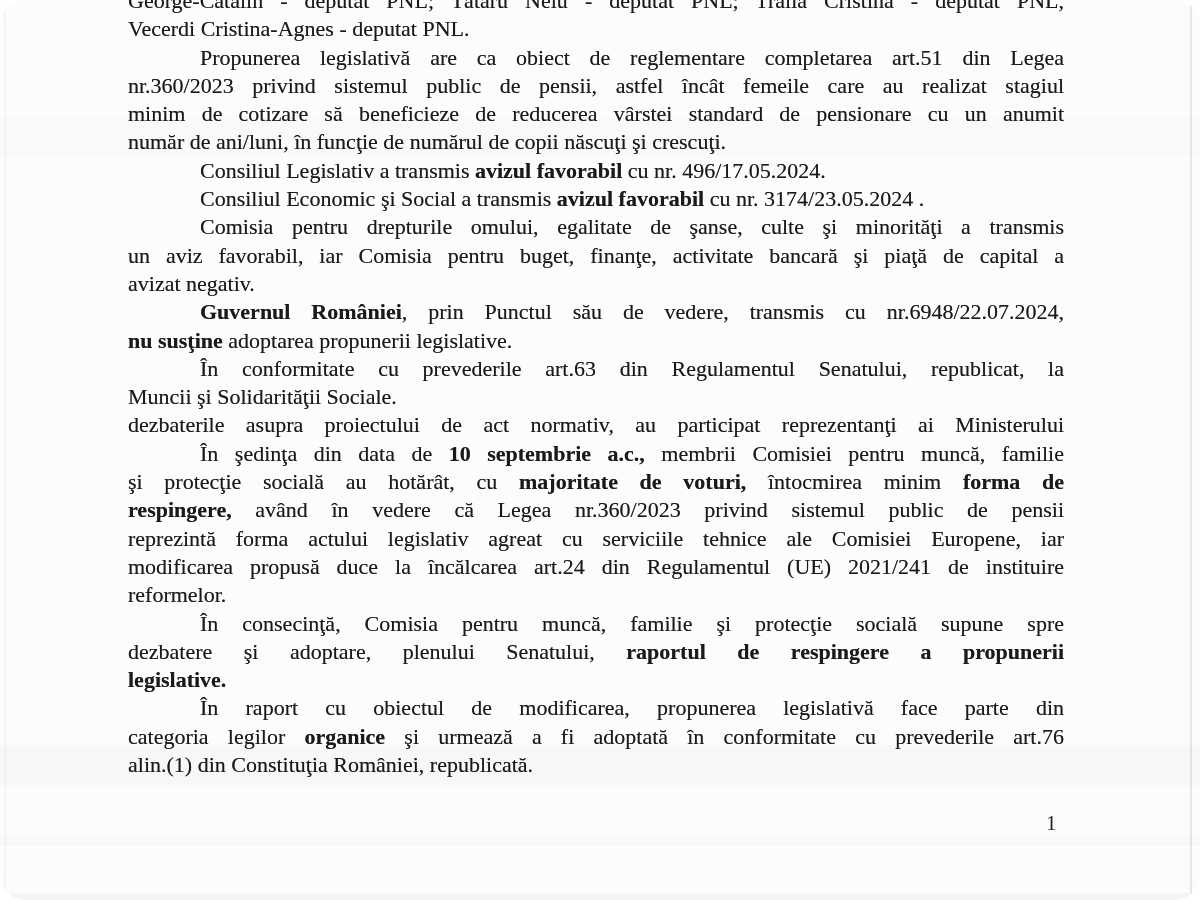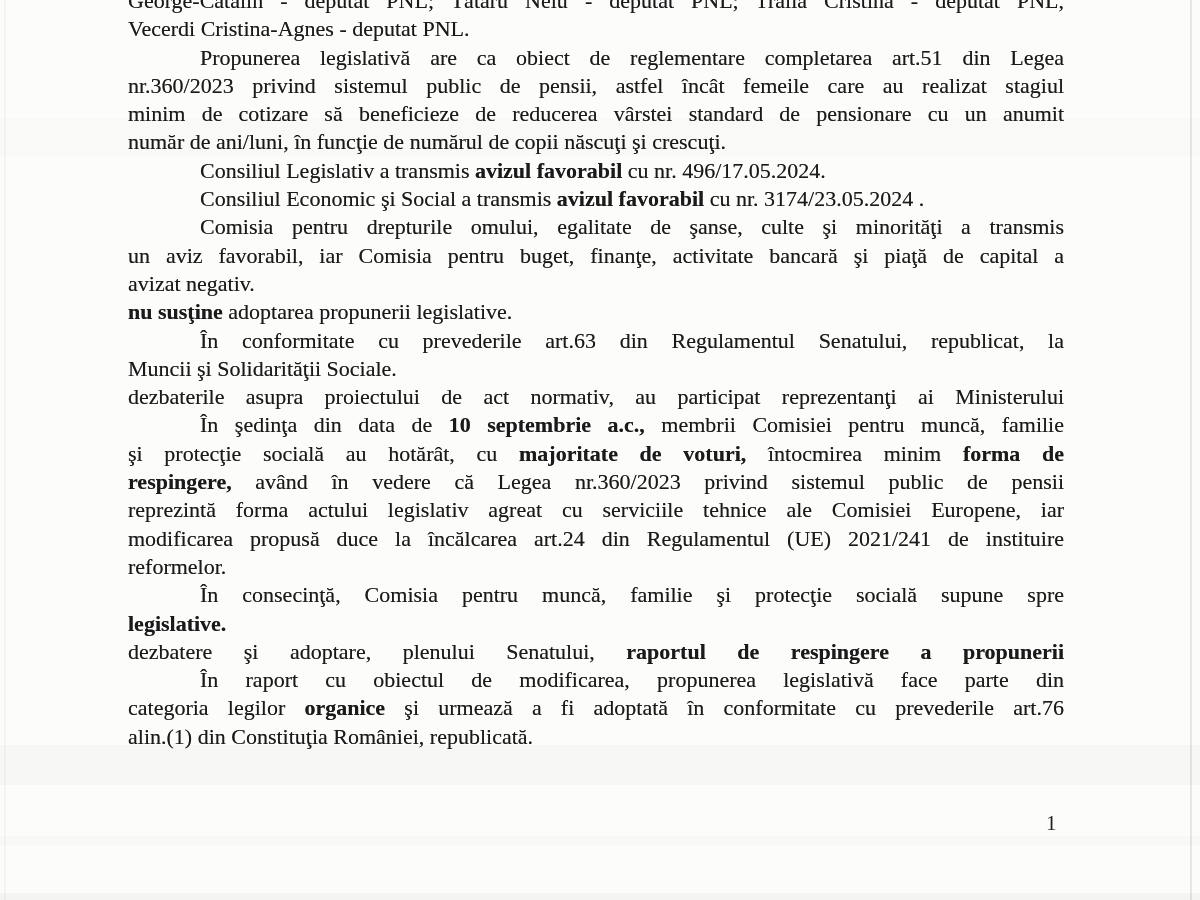--- a/index.html
+++ b/index.html
@@ -7,20 +7,21 @@
     width: 1200px; height: 900px;
     overflow: hidden;
     background: #ffffff;
     font-family: "Liberation Serif", serif;
   }
   .page {
     position: absolute; left: 0; top: 0;
     width: 1200px; height: 900px;
     background: #fcfcfb;
     overflow: hidden;
+    border-radius: 26px;
   }
   .text-col {
     position: absolute;
     left: 128px; top: -13px;
     width: 936px;
     font-size: 22px;
     color: #1a1a1a;
     text-shadow: 0 0 0.5px rgba(26,26,26,0.55);
   }
   .line {
@@ -60,33 +61,34 @@
       <div class="line"><span>Vecerdi Cristina-Agnes - deputat PNL.</span></div>
       <div class="line fill indent"><span>Propunerea legislativă are ca obiect de reglementare completarea art.51 din Legea</span></div>
       <div class="line fill"><span>nr.360/2023 privind sistemul public de pensii, astfel încât femeile care au realizat stagiul</span></div>
       <div class="line fill"><span>minim de cotizare să beneficieze de reducerea vârstei standard de pensionare cu un anumit</span></div>
       <div class="line"><span>număr de ani/luni, în funcţie de numărul de copii născuţi şi crescuţi.</span></div>
       <div class="line indent"><span>Consiliul Legislativ a transmis </span><span class="b">avizul favorabil</span><span> cu nr. 496/17.05.2024.</span></div>
       <div class="line indent"><span>Consiliul Economic şi Social a transmis </span><span class="b">avizul favorabil</span><span> cu nr. 3174/23.05.2024 .</span></div>
       <div class="line fill indent"><span>Comisia pentru drepturile omului, egalitate de şanse, culte şi minorităţi a transmis</span></div>
       <div class="line fill"><span>un aviz favorabil, iar Comisia pentru buget, finanţe, activitate bancară şi piaţă de capital a</span></div>
       <div class="line"><span>avizat negativ.</span></div>
+      <div class="line fill indent"><span class="b">Guvernul României</span><span>, prin Punctul său de vedere, transmis cu nr.6948/22.07.2024,</span></div>
       <div class="line"><span class="b">nu susţine</span><span> adoptarea propunerii legislative.</span></div>
       <div class="line fill indent"><span>În conformitate cu prevederile art.63 din Regulamentul Senatului, republicat, la</span></div>
       <div class="line"><span>Muncii şi Solidarităţii Sociale.</span></div>
       <div class="line fill"><span>dezbaterile asupra proiectului de act normativ, au participat reprezentanţi ai Ministerului</span></div>
       <div class="line fill indent"><span>În şedinţa din data de </span><span class="b">10 septembrie a.c.,</span><span> membrii Comisiei pentru muncă, familie</span></div>
       <div class="line fill"><span>şi protecţie socială au hotărât, cu </span><span class="b">majoritate de voturi,</span><span> întocmirea minim </span><span class="b">forma de</span></div>
       <div class="line fill"><span class="b">respingere,</span><span> având în vedere că </span><span class="i">Legea nr.360/2023 privind sistemul public de pensii</span></div>
       <div class="line fill"><span>reprezintă forma actului legislativ agreat cu serviciile tehnice ale Comisiei Europene, iar</span></div>
       <div class="line fill"><span>modificarea propusă duce la încălcarea art.24 din </span><span class="i">Regulamentul (UE) 2021/241 de instituire</span></div>
       <div class="line"><span>reformelor.</span></div>
       <div class="line fill indent"><span>În consecinţă, Comisia pentru muncă, familie şi protecţie socială supune spre</span></div>
+      <div class="line fill"><span>dezbatere şi adoptare, plenului Senatului, </span><span class="b">raportul de respingere a propunerii</span></div>
       <div class="line"><span class="b">legislative.</span></div>
-      <div class="line fill"><span>dezbatere şi adoptare, plenului Senatului, </span><span class="b">raportul de respingere a propunerii</span></div>
       <div class="line fill indent"><span>În raport cu obiectul de modificarea, propunerea legislativă face parte din</span></div>
       <div class="line fill"><span>categoria legilor </span><span class="b">organice</span><span> şi urmează a fi adoptată în conformitate cu prevederile art.76</span></div>
       <div class="line"><span>alin.(1) din Constituţia României, republicată.</span></div>
     </div>
   <div class="page-number">1</div>
   <div class="artifact edge-right"></div>
   <div class="artifact edge-left"></div>
   <div class="artifact band-1"></div>
   <div class="artifact band-2"></div>
   <div class="artifact band-3"></div>

